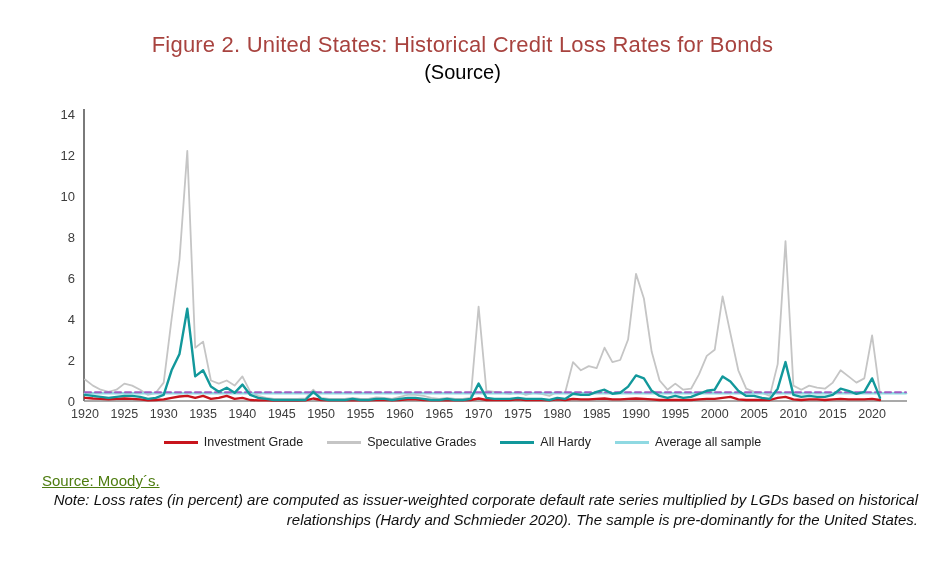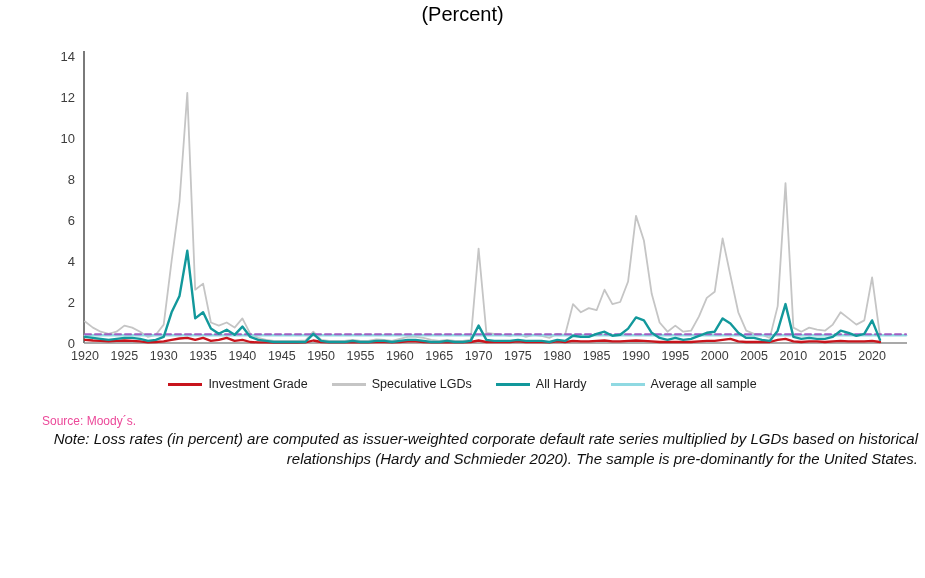--- a/index.html
+++ b/index.html
@@ -38,36 +38,37 @@
   .legend-swatch {
     display: inline-block;
     width: 34px; height: 3px;
     margin-right: 6px;
   }
   .legend-label { font-size: 12.5px; color: #222222; }
   .footer {
     margin: 18px 15px 0 42px;
     width: 876px;
   }
-  .source-line { font-size: 12px; color: #ec4899; }
+  .source-line { font-size: 15px; color: #4d7c0f; text-decoration: underline; }
   .note-line {
     font-size: 15px;
     font-style: italic;
     color: #111111;
     line-height: 19.5px;
     margin-top: 1px;
     text-align: right;
   }
 </style>
 </head>
 <body>
 
 <div class="page">
 
-  <div class="fig-subtitle">(Percent)</div>
+  <div class="fig-title">Figure 2. United States: Historical Credit Loss Rates for Bonds</div>
+  <div class="fig-subtitle">(Source)</div>
 
   <div class="chart-wrap">
     <svg id="loss-chart" width="925" height="332" viewBox="0 0 925 332">
         <line x1="84" y1="13" x2="84" y2="305" stroke="#595959" stroke-width="1.6"></line>
         <line x1="84" y1="305" x2="907" y2="305" stroke="#8c8c8c" stroke-width="1.4"></line>
         <text x="75" y="309.5" text-anchor="end" font-size="13" fill="#3d3d3d" font-family="Liberation Sans, sans-serif">0</text>
         <text x="75" y="268.5" text-anchor="end" font-size="13" fill="#3d3d3d" font-family="Liberation Sans, sans-serif">2</text>
         <text x="75" y="227.5" text-anchor="end" font-size="13" fill="#3d3d3d" font-family="Liberation Sans, sans-serif">4</text>
         <text x="75" y="186.5" text-anchor="end" font-size="13" fill="#3d3d3d" font-family="Liberation Sans, sans-serif">6</text>
         <text x="75" y="145.5" text-anchor="end" font-size="13" fill="#3d3d3d" font-family="Liberation Sans, sans-serif">8</text>
@@ -103,21 +104,21 @@
       </svg>
   </div>
 
   <div class="legend">
     <div class="legend-item">
       <span class="legend-swatch" style="background: rgb(200, 20, 28);"></span>
       <span class="legend-label">Investment Grade</span>
     </div>
     <div class="legend-item">
       <span class="legend-swatch" style="background: rgb(197, 197, 197);"></span>
-      <span class="legend-label">Speculative LGDs</span>
+      <span class="legend-label">Speculative Grades</span>
     </div>
     <div class="legend-item">
       <span class="legend-swatch" style="background: rgb(18, 152, 155);"></span>
       <span class="legend-label">All Hardy</span>
     </div>
     <div class="legend-item">
       <span class="legend-swatch" style="background: rgb(143, 217, 226);"></span>
       <span class="legend-label">Average all sample</span>
     </div>
   </div>

